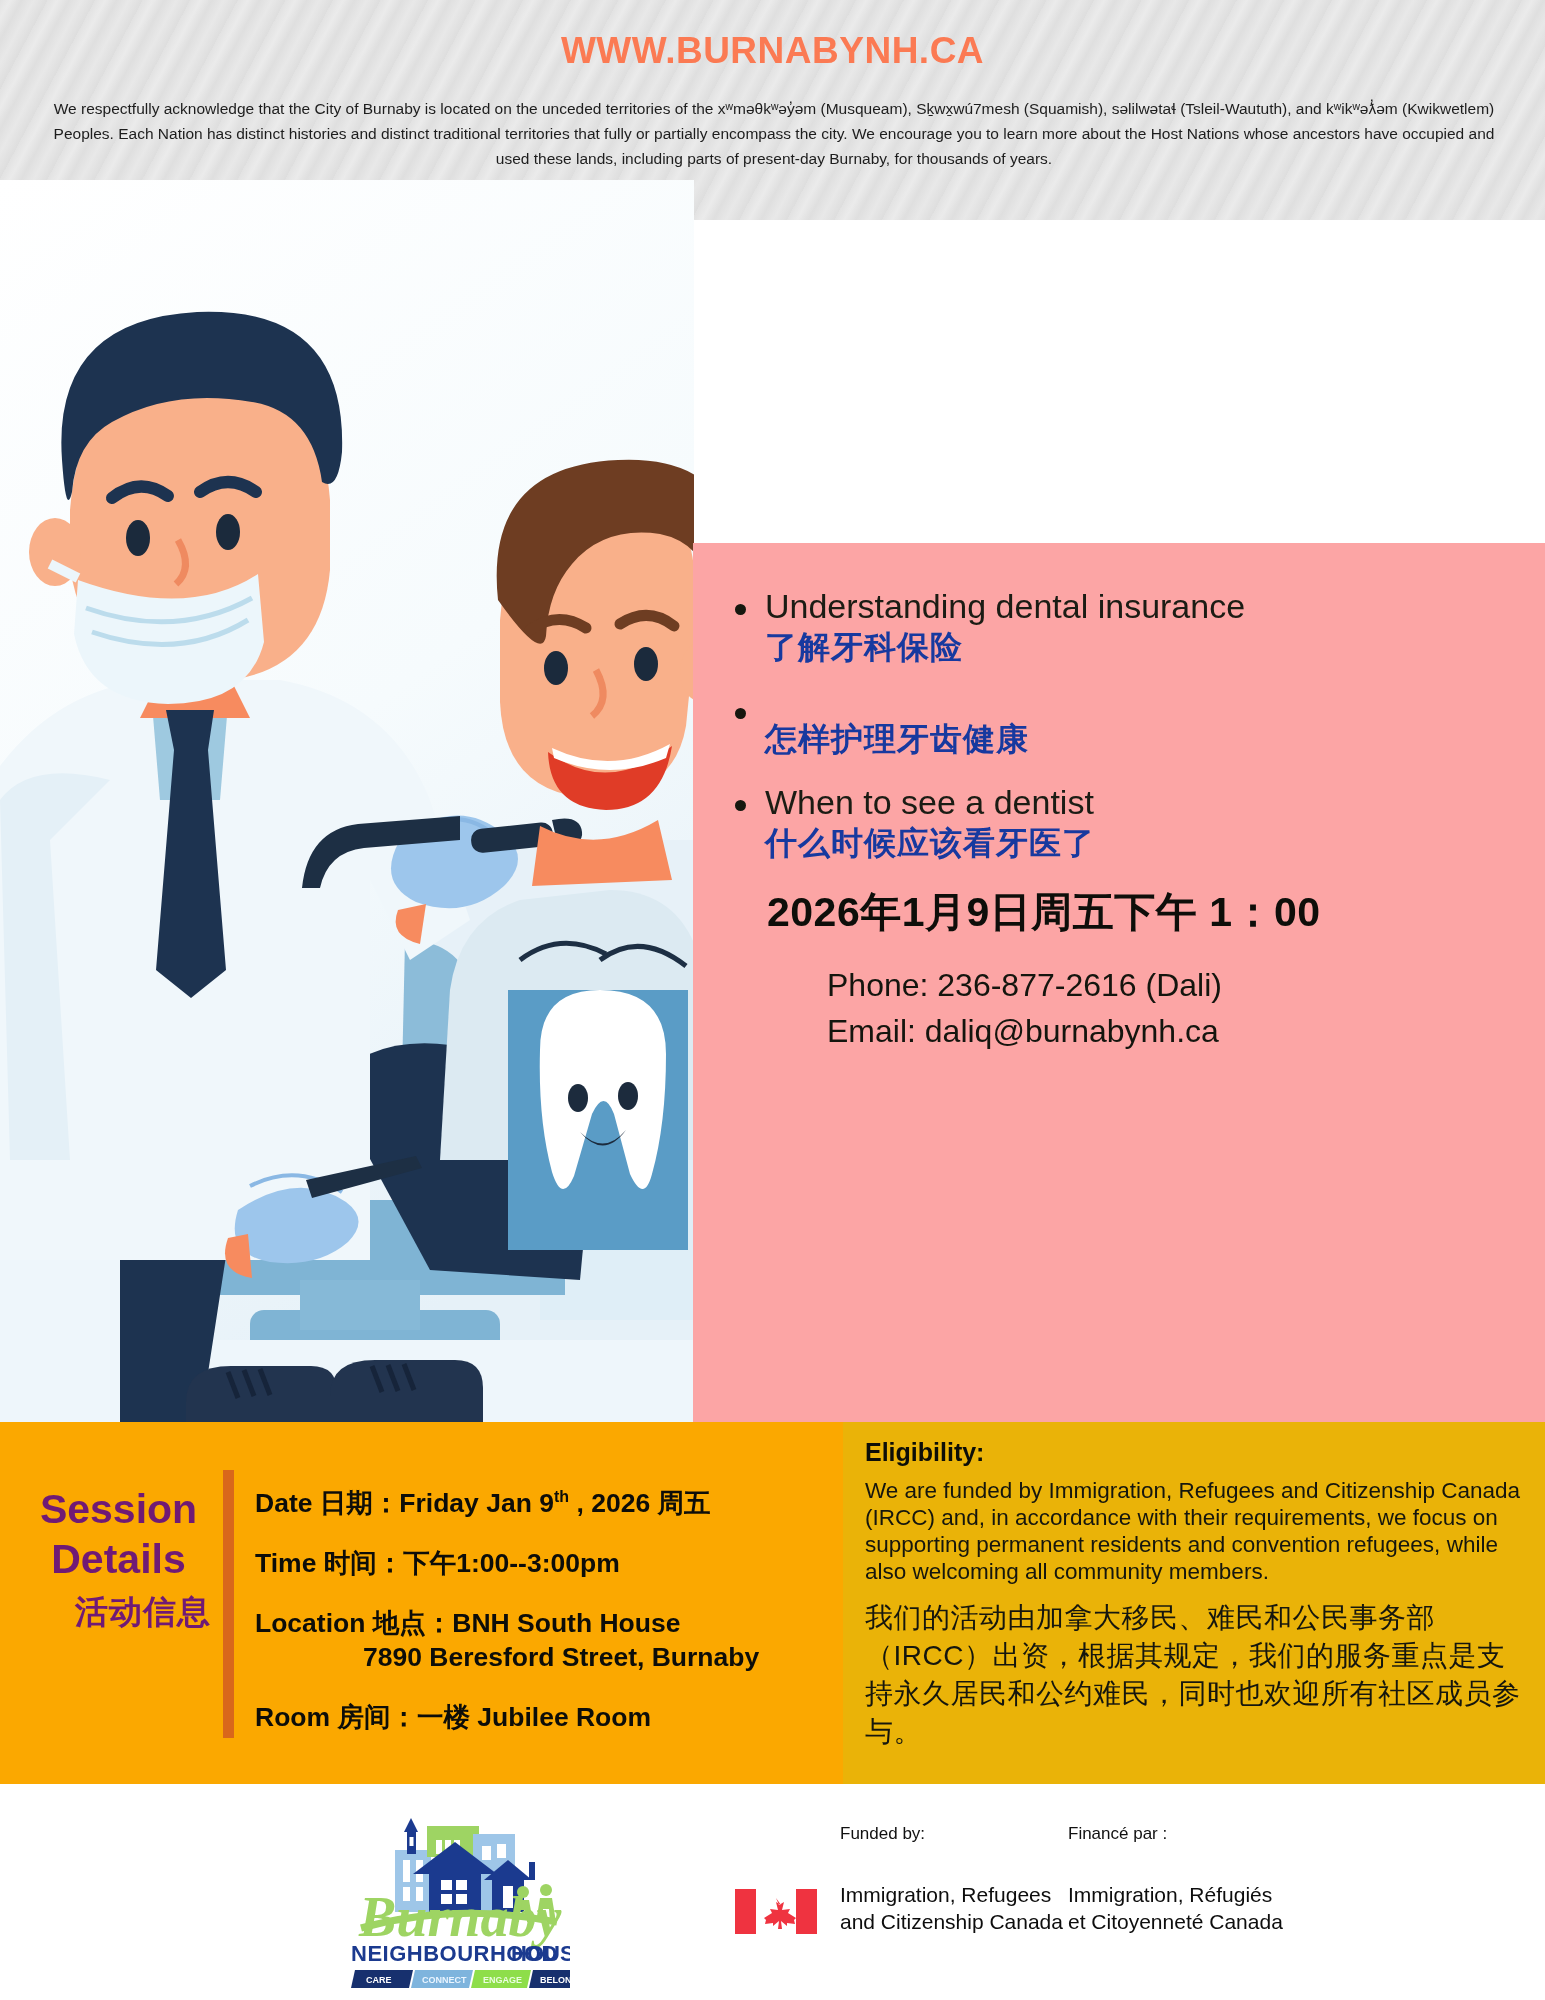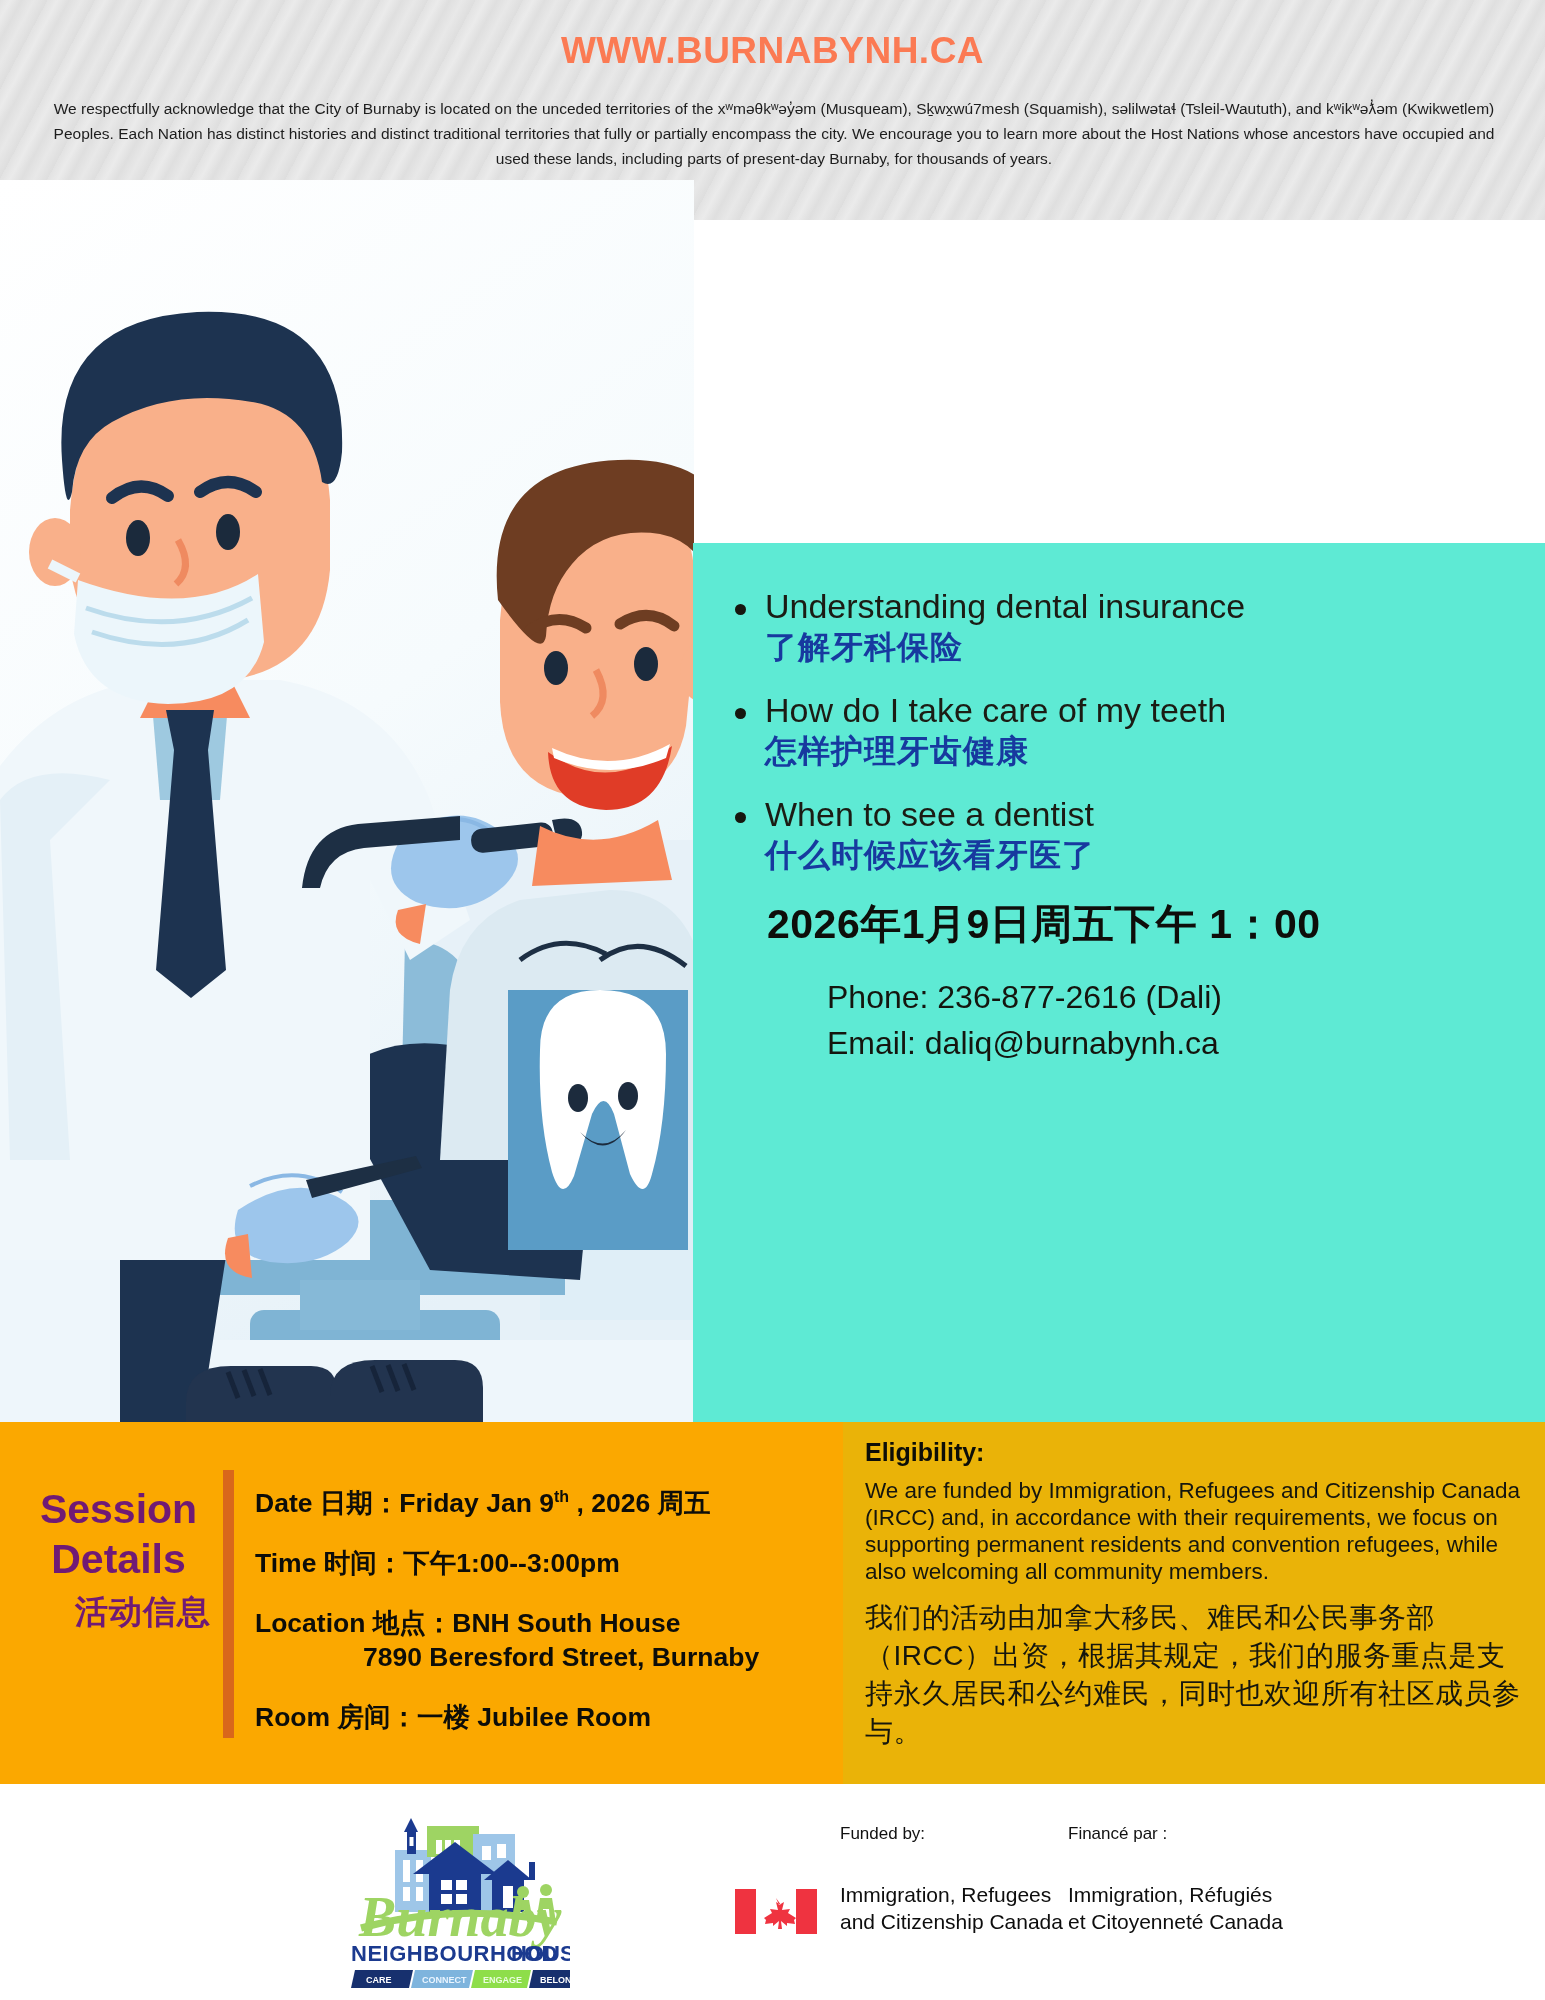--- a/index.html
+++ b/index.html
@@ -61,21 +61,21 @@
     padding-left: 24px; margin-top: 8px; letter-spacing: 1px;
   }
   .title-zh2 {
     color: #17399f; font-size: 43px; font-weight: bold; line-height: 55px;
     padding-left: 90px; letter-spacing: 1px;
   }
 
   
   .content-panel {
     position: absolute; left: 693px; top: 543px; width: 852px; height: 879px;
-    background: #5eead4;
+    background: #fca5a5;
     padding: 28px 20px 0 24px;
   }
   .bullets { list-style: none; margin-top: 14px; }
   .bullets li { margin-bottom: 22px; }
   .b-row { display: flex; align-items: flex-start; }
   .b-dot {
     width: 11px; height: 11px; border-radius: 50%; background: #16170f;
     margin: 19px 19px 0 18px; flex: 0 0 auto;
   }
   .b-en { font-size: 34px; color: #1b1c14; line-height: 42px; }
@@ -252,21 +252,20 @@
       <li>
         <div class="b-row">
           <span class="b-dot"></span>
           <span class="b-en">Understanding dental insurance</span>
         </div>
         <div class="b-zh">了解牙科保险</div>
       </li>
       <li>
         <div class="b-row">
           <span class="b-dot"></span>
-          <span class="b-en">How do I take care of my teeth</span>
         </div>
         <div class="b-zh">怎样护理牙齿健康</div>
       </li>
       <li>
         <div class="b-row">
           <span class="b-dot"></span>
           <span class="b-en">When to see a dentist</span>
         </div>
         <div class="b-zh">什么时候应该看牙医了</div>
       </li>

